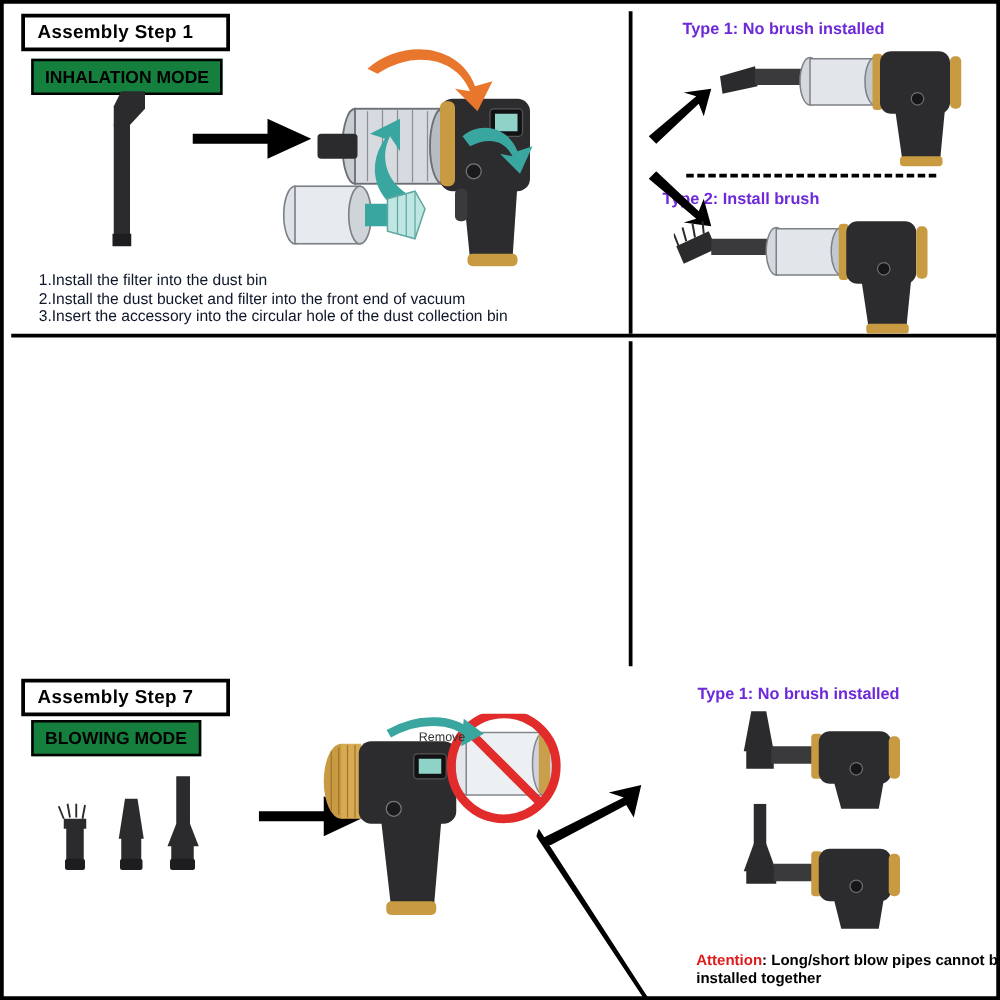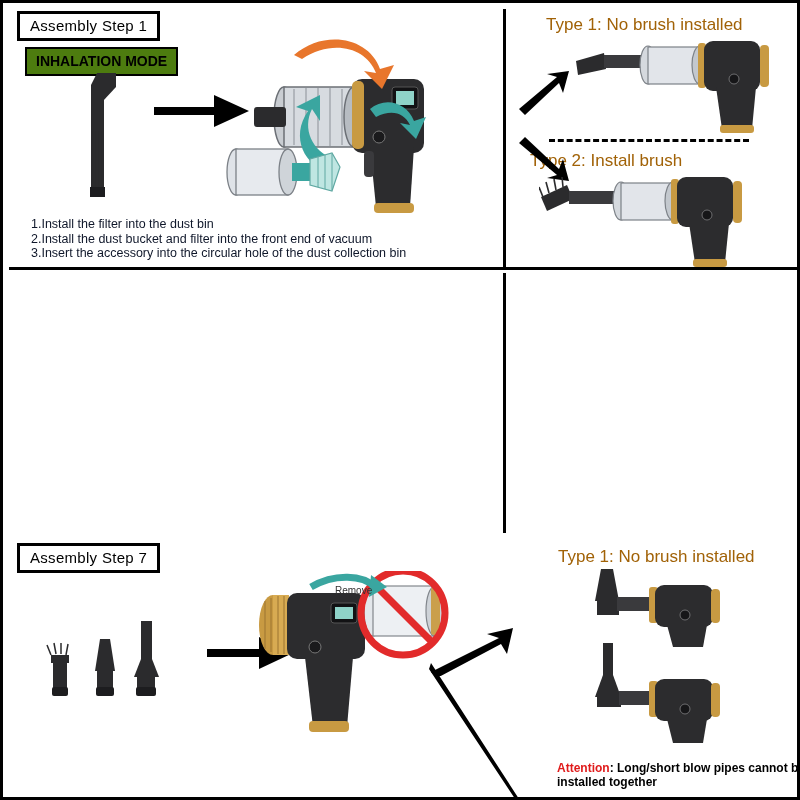--- a/index.html
+++ b/index.html
@@ -28,32 +28,32 @@
   }
   .vdivider2{
     position:absolute;left:500px;top:270px;width:3px;height:260px;background:#000;
   }
 
   
   .step-header{
     position:absolute;
     border:3px solid #000;
     background:#fff;
-    font-weight:normal;
+    font-weight:bold;
     font-size:15px;
-    padding:3px 10px 4px 10px;
+    padding:3px 26px 4px 10px;
     letter-spacing:.3px;
   }
   #step1-header{left:8px;top:2px;}
   #step2-header{left:8px;top:272px;}
 
   .mode-box{
     position:absolute;
     border:2px solid #000;
-    background:#4d7c0f;
+    background:#15803d;
     font-weight:bold;
     font-size:14px;
     padding:4px 9px 5px 9px;
     text-align:right;
   }
   #mode1{left:16px;top:38px;}
   #mode2{left:16px;top:305px;}
 
   
   .instr{
@@ -62,23 +62,23 @@
     line-height:14.5px;
     color:#0f172a;
     white-space:pre-line;
   }
   #instr1{left:22px;top:208px;width:470px;}
   #instr2{left:22px;top:478px;width:470px;}
 
   
   .rlabel{
     position:absolute;
-    font-size:17px;
-    font-weight:normal;
-    color:#a16207;
+    font-size:13px;
+    font-weight:bold;
+    color:#6d28d9;
   }
   #r1-type1{left:537px;top:6px;}
   #r1-type2{left:521px;top:142px;}
   #r2-type1{left:549px;top:276px;}
 
   .dashline{
     position:absolute;
     border-top:3px dashed #000;
     width:200px;
   }
@@ -219,20 +219,21 @@
       <rect x="194" y="14" width="9" height="42" rx="4" fill="#c89a42"></rect>
       <circle cx="168" cy="48" r="5" fill="#161618" stroke="#6e6e70" stroke-width="1"></circle>
       <path d="M150,56 L190,56 L186,96 L156,96 Z" fill="#2c2c2e"></path>
       <rect x="154" y="92" width="34" height="8" rx="3" fill="#c89a42"></rect>
     </svg>
   </div>
 
   <div class="sec2">
 
     <div class="step-header" id="step2-header">Assembly Step 7</div>
+    <div class="mode-box" id="mode2">BLOWING MODE</div>
 
     <svg class="svgwrap" style="left:36px;top:348px;" width="160" height="110">
 
       <g>
         <rect x="6" y="36" width="18" height="8" fill="#2b2b2d"></rect>
         <g stroke="#2b2b2d" stroke-width="1.5">
           <line x1="6" y1="36" x2="2" y2="26"></line>
           <line x1="11" y1="35" x2="9" y2="24"></line>
           <line x1="16" y1="35" x2="16" y2="24"></line>
           <line x1="21" y1="36" x2="23" y2="25"></line>

